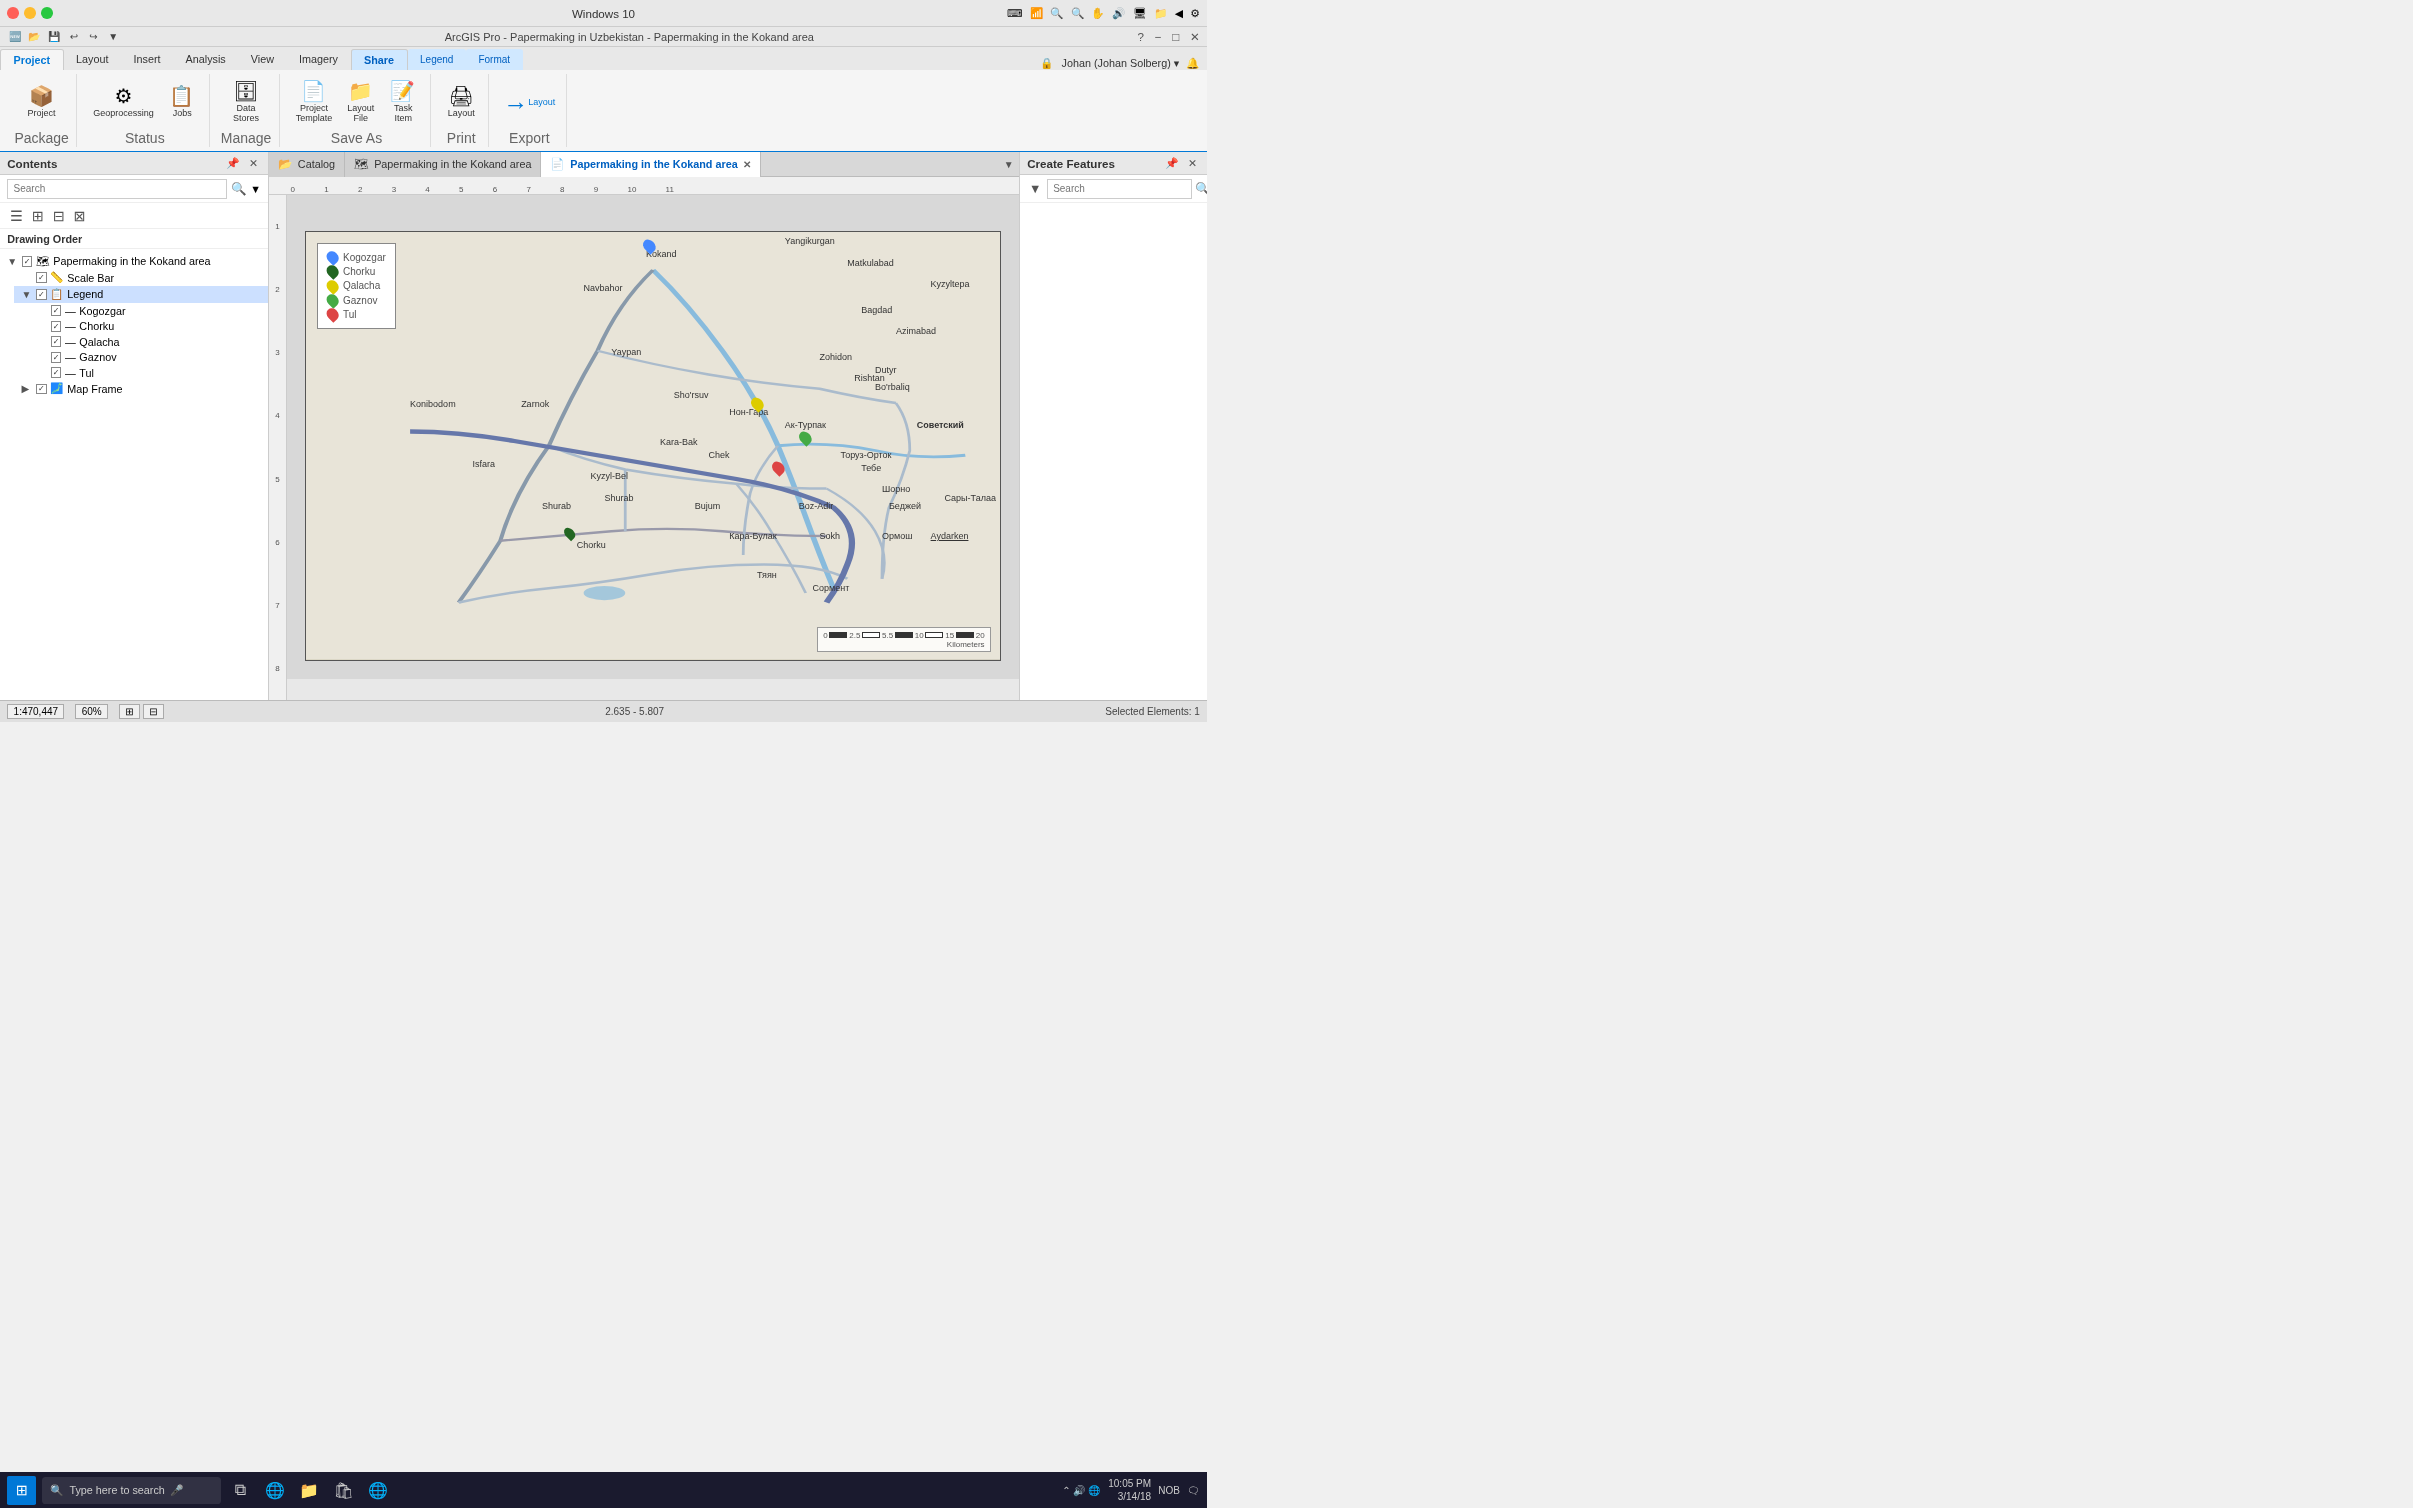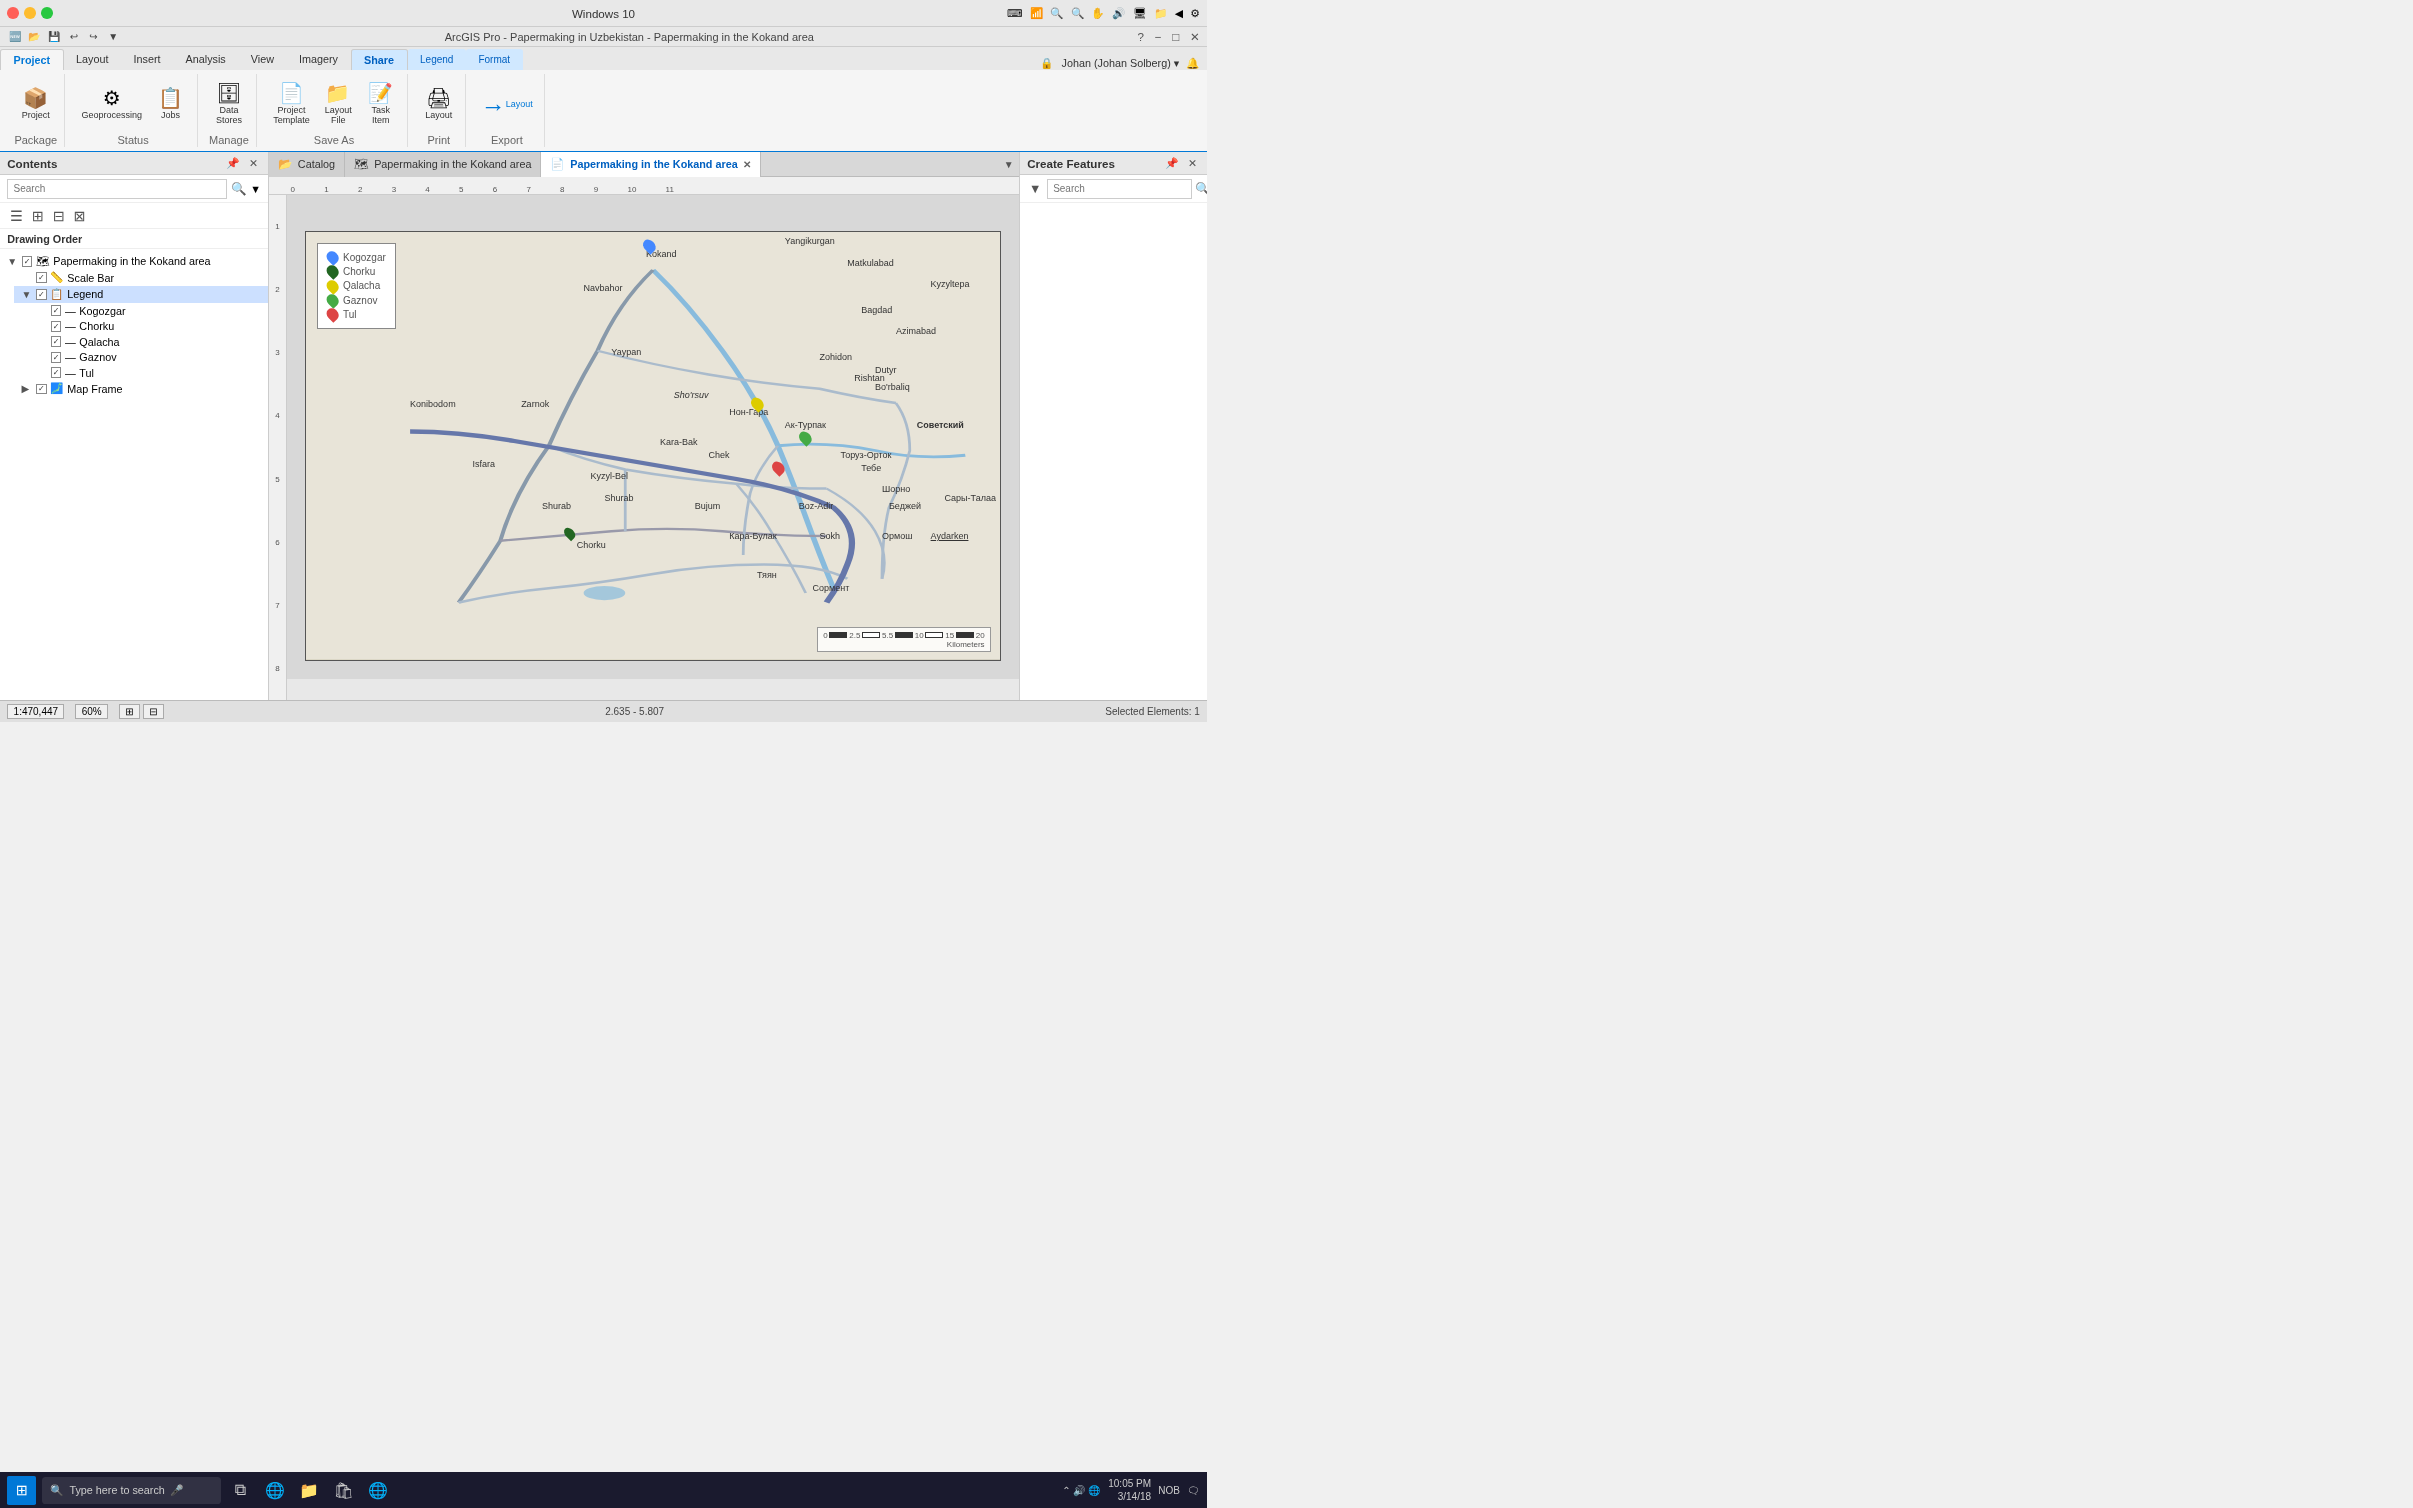--- a/index.html
+++ b/index.html
@@ -85,21 +85,21 @@
       padding: 0 7.2px;
       min-width: 54px;
     }
     .ribbon-group-items {
       display: flex;
       gap: 3.6px;
       flex: 1;
       align-items: center;
     }
     .ribbon-group-label {
-      font-size: 11px;
+      font-size: 14px;
       color: #666;
       margin-top: auto;
       padding-bottom: 1.8px;
     }
     .ribbon-btn {
       display: flex;
       flex-direction: column;
       align-items: center;
       cursor: pointer;
       padding: 3.6px 5.4px;
@@ -709,21 +709,21 @@
             <span class="map-label" style="left:80%;top:17%;">Bagdad</span>
             <span class="map-label" style="left:40%;top:12%;">Navbahor</span>
             <span class="map-label" style="left:85%;top:22%;">Azimabad</span>
             <span class="map-label" style="left:74%;top:28%;">Zohidon</span>
             <span class="map-label" style="left:82%;top:31%;">Dutyr</span>
             <span class="map-label" style="left:44%;top:27%;">Yaypan</span>
             <span class="map-label" style="left:79%;top:33%;">Rishtan</span>
             <span class="map-label" style="left:82%;top:35%;">Bo'rbaliq</span>
             <span class="map-label" style="left:15%;top:39%;">Konibodom</span>
             <span class="map-label" style="left:31%;top:39%;">Zarnok</span>
-            <span class="map-label" style="left:53%;top:37%;font-style:italic;">Sho'rsuv</span>
+            <span class="map-label" style="left:53%;top:37%;">Sho'rsuv</span>
             <span class="map-label" style="left:61%;top:41%;">Нон-Гара</span>
             <span class="map-label" style="left:69%;top:44%;">Ак-Турпак</span>
             <span class="map-label" style="left:88%;top:44%;font-weight:bold;">Советский</span>
             <span class="map-label" style="left:24%;top:53%;">Isfara</span>
             <span class="map-label" style="left:51%;top:48%;">Kara-Bak</span>
             <span class="map-label" style="left:41%;top:56%;">Kyzyl-Bel</span>
             <span class="map-label" style="left:58%;top:51%;">Chek</span>
             <span class="map-label" style="left:77%;top:51%;">Торуз-Орток</span>
             <span class="map-label" style="left:80%;top:54%;">Тебе</span>
             <span class="map-label" style="left:83%;top:59%;">Шорно</span>

